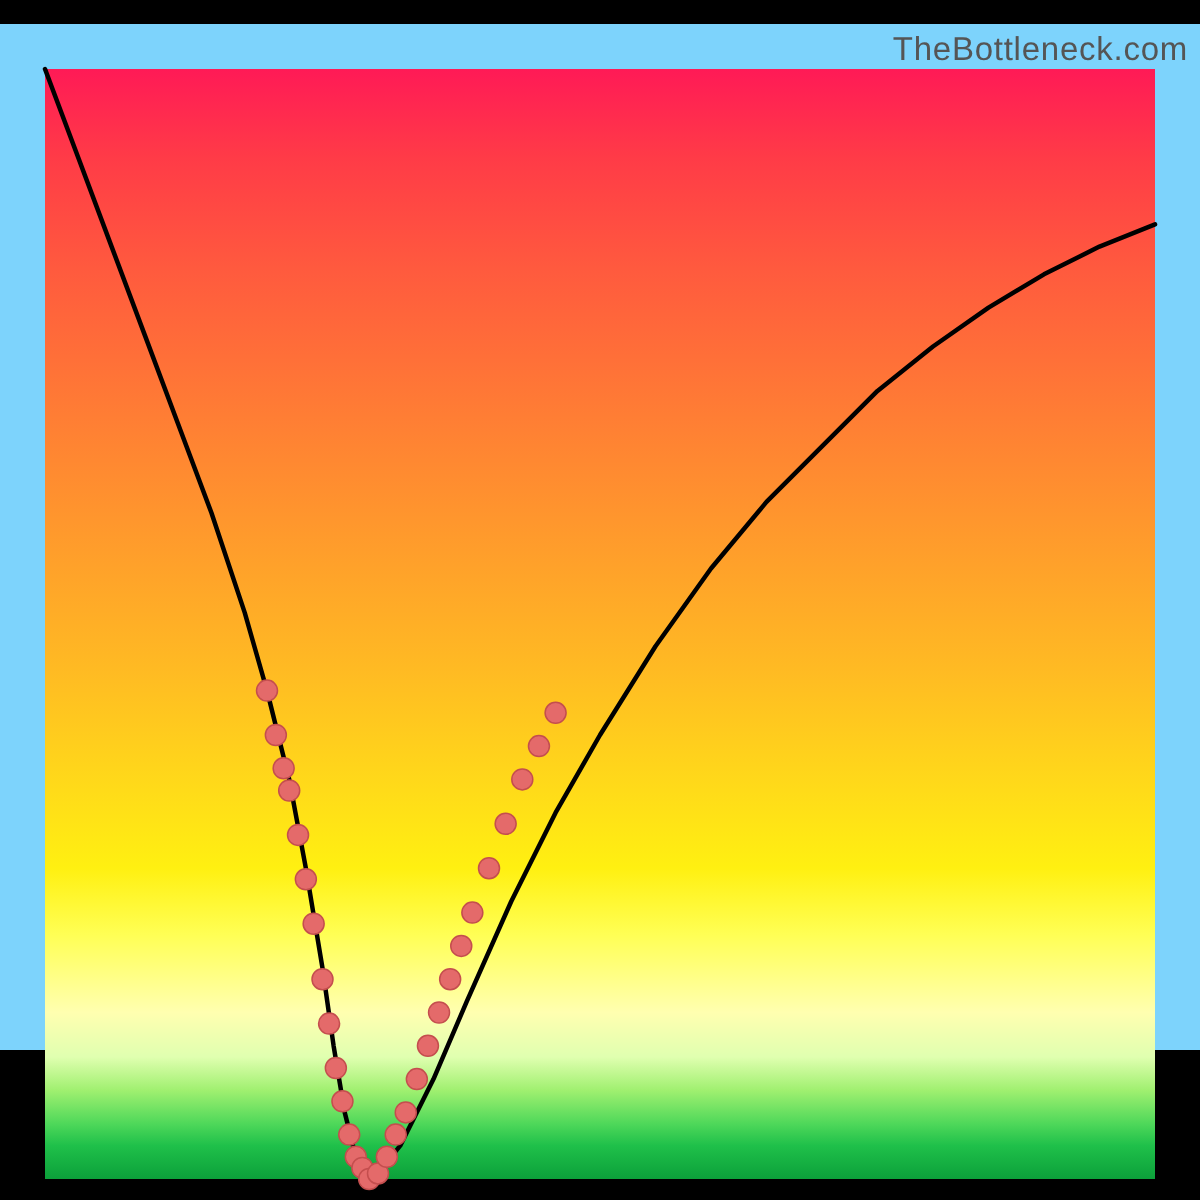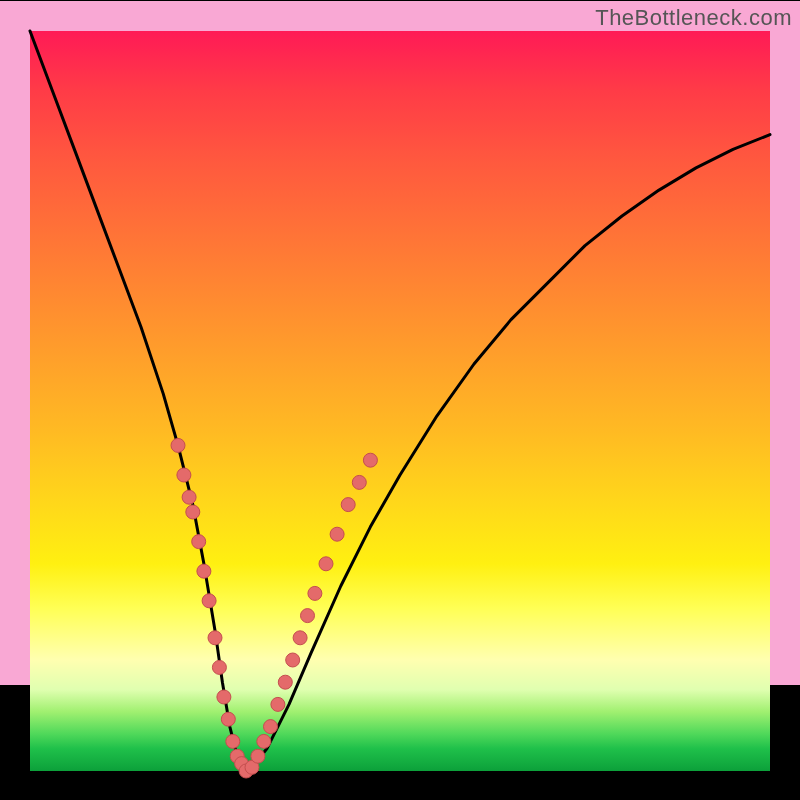--- a/index.html
+++ b/index.html
@@ -6,23 +6,23 @@
     margin: 0;
     padding: 0;
     width: 800px;
     height: 800px;
     overflow: hidden;
     background: #000;
     font-family: Arial, Helvetica, sans-serif;
   }
   .frame {
     position: absolute;
-    left: 0; top: 1px;
+    left: 0; top: 16px;
     width: 800px; height: 684px;
-    background: #f9a8d4;
+    background: #7dd3fc;
   }
   .plot-area {
     position: absolute;
     left: 30px;
     top: 30px;
     width: 740px;
     height: 740px;
     
     background: linear-gradient(
       to bottom,

